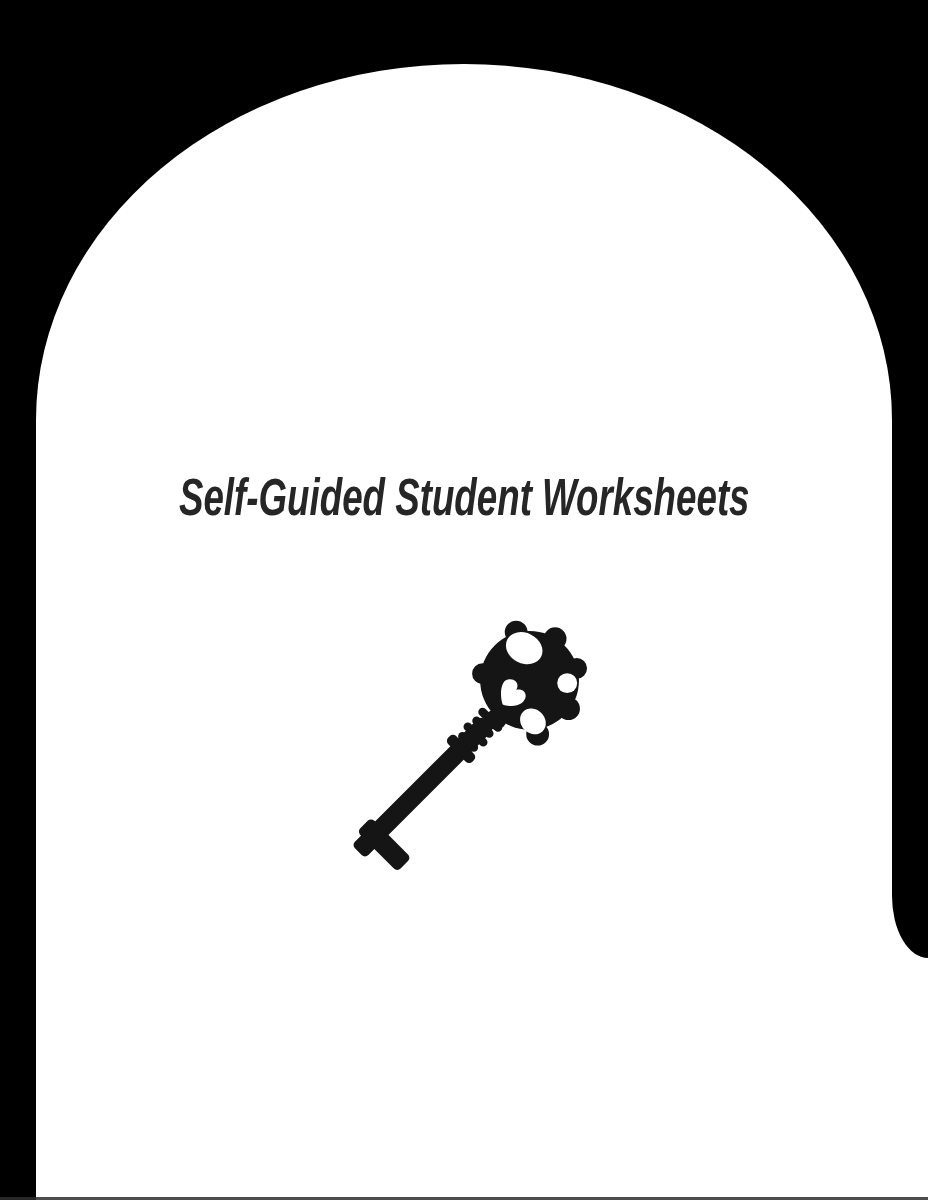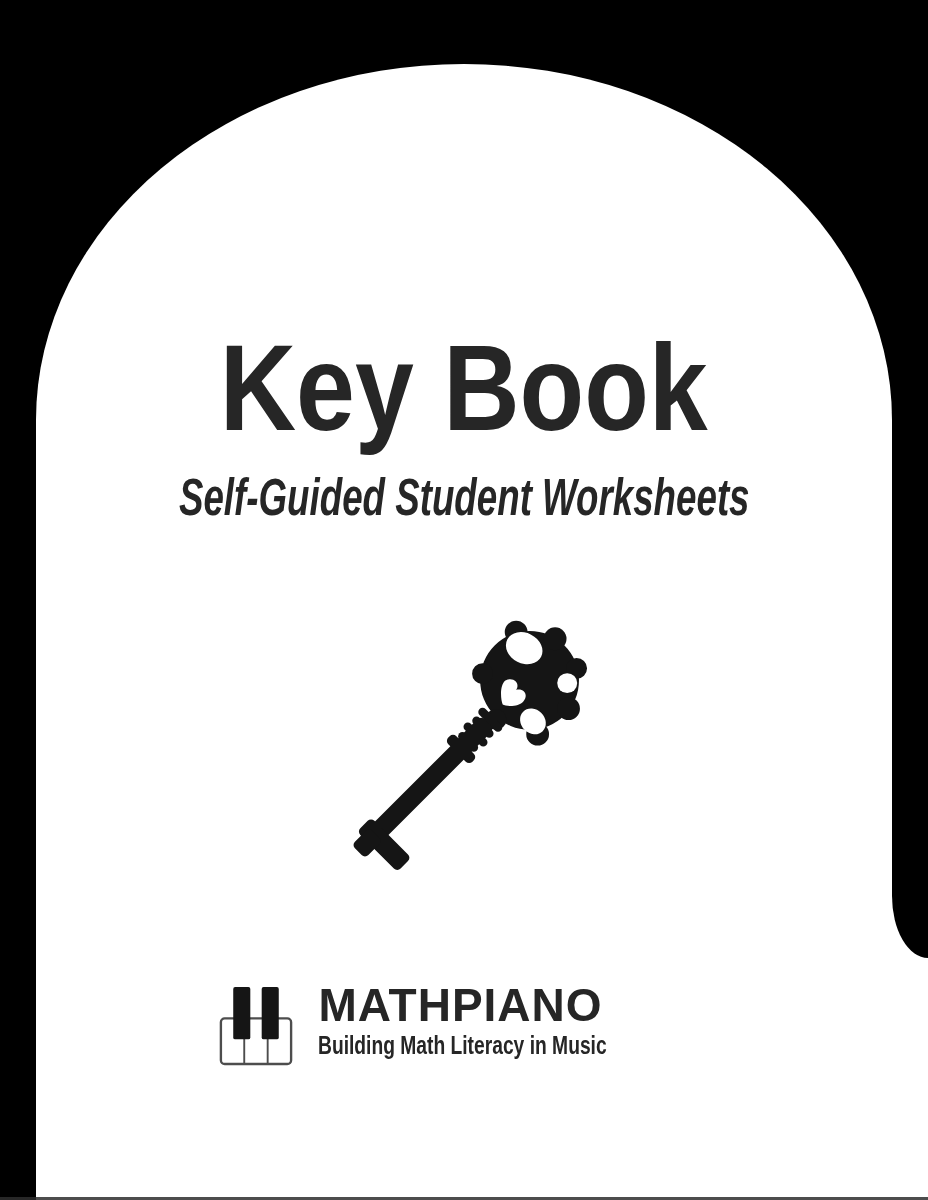--- a/index.html
+++ b/index.html
@@ -67,21 +67,20 @@
 </head>
 <body>
 
 <div class="page">
 
   <div class="panel-dome"></div>
   <div class="br-patch"></div>
   <div class="right-tab"></div>
   <div class="bottom-rule"></div>
 
-  <h1 class="title"><span class="squeeze-t">Key Book</span></h1>
 
   <div class="subtitle"><span class="squeeze-s">Self-Guided Student Worksheets</span></div>
 
   <div class="key-wrap">
     <svg viewBox="0 0 360 360" xmlns="http://www.w3.org/2000/svg">
       <g transform="rotate(45 180 180) translate(80 0)">
 
         <g class="key-fill">
           <circle cx="100" cy="66" r="52"></circle>
           <circle cx="54" cy="40" r="12"></circle>
@@ -107,27 +106,14 @@
         <g class="hole">
           <ellipse cx="72" cy="46" rx="20" ry="16" transform="rotate(-18 72 46)"></ellipse>
           <circle cx="130" cy="40" r="10.5"></circle>
           <ellipse cx="133" cy="94" rx="14.5" ry="12.5"></ellipse>
           <path d="M82 84 c4 -10 14 -8 15 -1 c4 -7 13 -6 14 3 c1 8 -9 17 -13 18 c-5 -2 -17 -12 -16 -20 z"></path>
         </g>
       </g>
     </svg>
   </div>
 
-  <div class="logo">
-    <svg class="piano" viewBox="0 0 78 84" xmlns="http://www.w3.org/2000/svg">
-      <rect class="wk" x="2" y="34" width="74" height="48" rx="4"></rect>
-      <line class="div" x1="26.6" y1="35" x2="26.6" y2="81"></line>
-      <line class="div" x1="51.3" y1="35" x2="51.3" y2="81"></line>
-      <rect class="bk" x="15" y="1" width="18" height="55" rx="2"></rect>
-      <rect class="bk" x="45" y="1" width="18" height="55" rx="2"></rect>
-    </svg>
-    <div class="logo-text">
-      <div class="brand">MATHPIANO</div>
-      <div class="tagline"><span class="squeeze-g">Building Math Literacy in Music</span></div>
-    </div>
-  </div>
 
 </div>
 
 </body></html>

